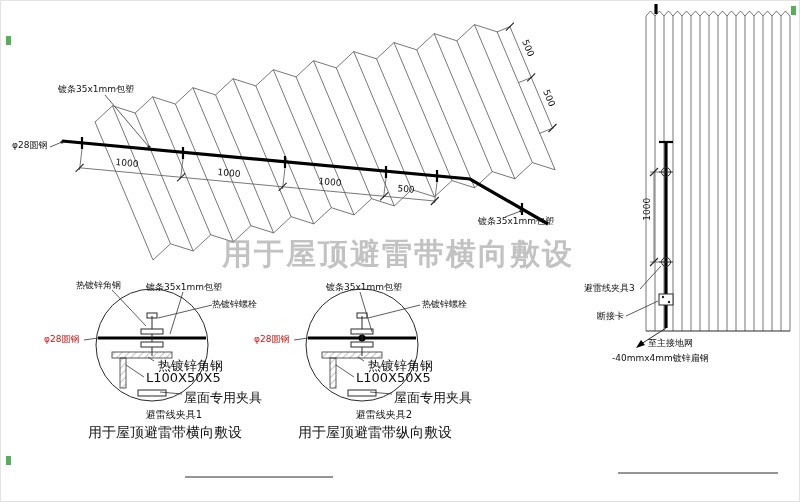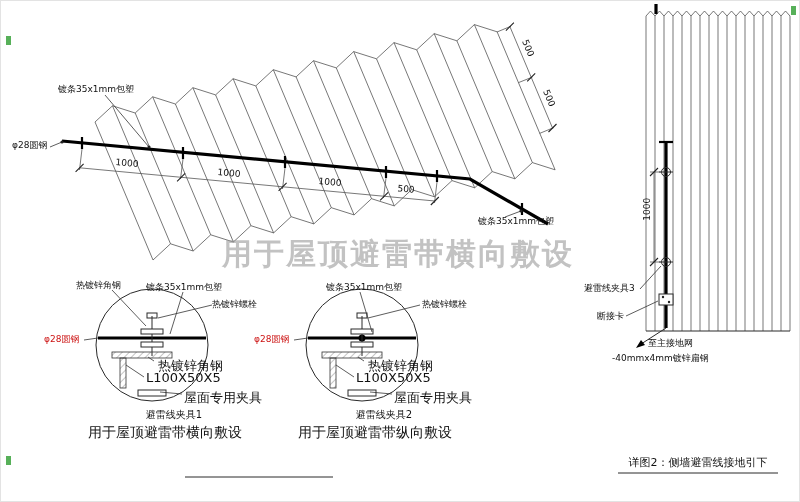--- a/index.html
+++ b/index.html
@@ -153,18 +153,17 @@
   <div class="lbl sm" style="left:394px;top:391px">屋面专用夹具</div>
   <div class="lbl title" style="left:312px;top:409px">避雷线夹具2</div>
   <div class="lbl subtitle" style="left:298px;top:424px">用于屋顶避雷带纵向敷设</div>
 
   <div class="lbl dimlblv" style="left:630px;top:204px">1000</div>
   <div class="lbl" style="left:584px;top:283px">避雷线夹具3</div>
   <div class="lbl" style="left:597px;top:311px">断接卡</div>
   <div class="lbl" style="left:648px;top:338px">至主接地网</div>
   <div class="lbl" style="left:612px;top:353px">-40mmx4mm镀锌扁钢</div>
 
-  <div class="cap" style="left:618px;top:455px;width:160px">详图2：侧墙避雷线接地引下</div>
 
   <div class="mark" style="left:6px;top:36px"></div>
   <div class="mark" style="left:791px;top:6px"></div>
   <div class="mark" style="left:6px;top:456px"></div>
 </div>
 
 </body></html>

